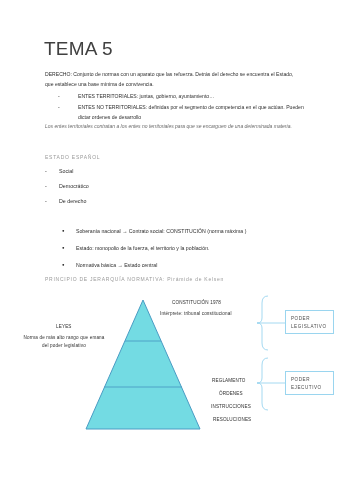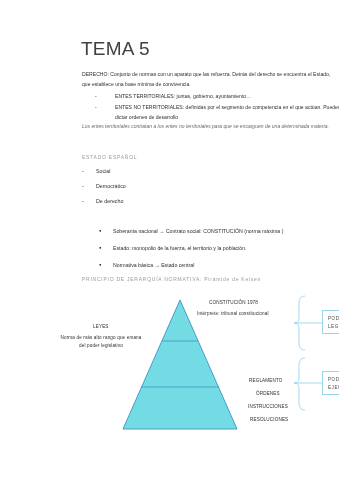--- a/index.html
+++ b/index.html
@@ -12,21 +12,20 @@
     height: 480px;
     position: relative;
     overflow: hidden;
     font-family: "Liberation Sans", sans-serif;
     color: #3f3f3f;
   }
   .page {
     position: absolute;
     inset: 0;
     background: #ffffff;
-    margin-left: 37px;
   }
 
   
   .doc-title {
     position: absolute;
     left: 44px;
     top: 38px;
     font-size: 19px;
     font-weight: 400;
     letter-spacing: 0.2px;

